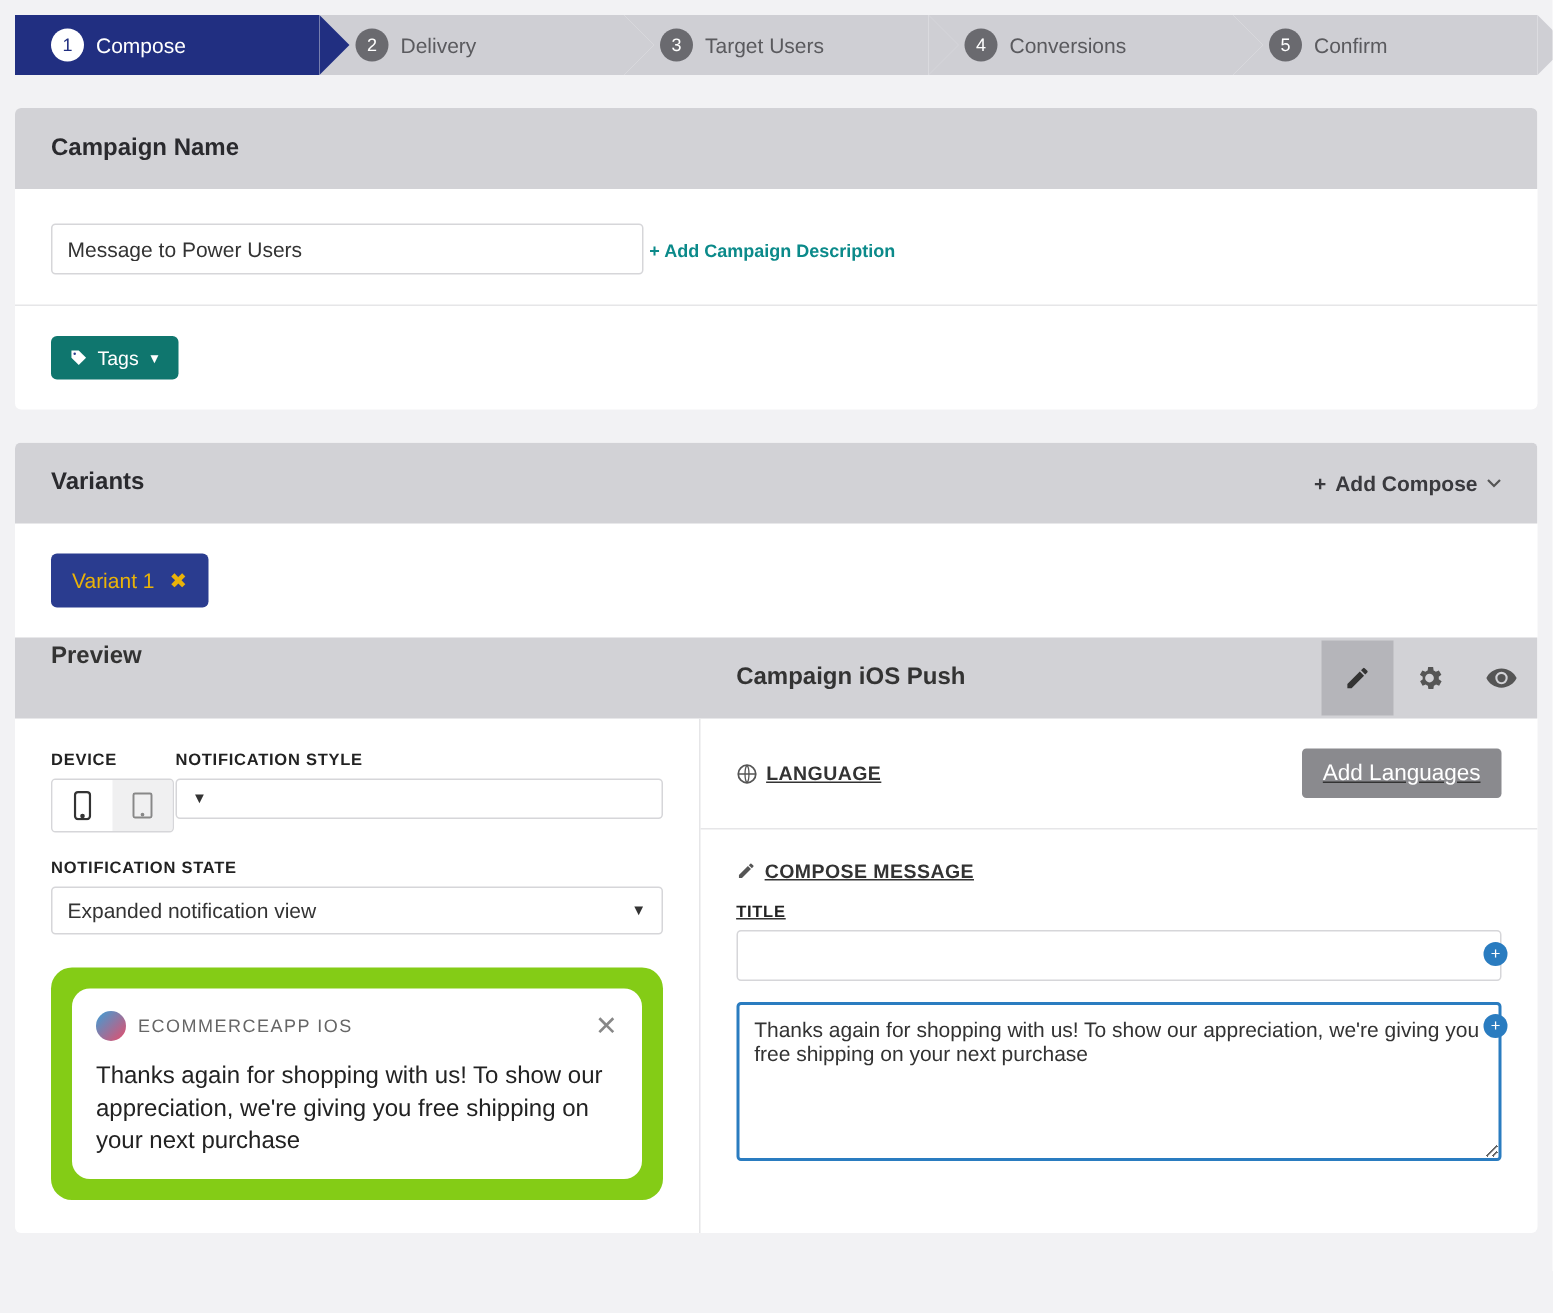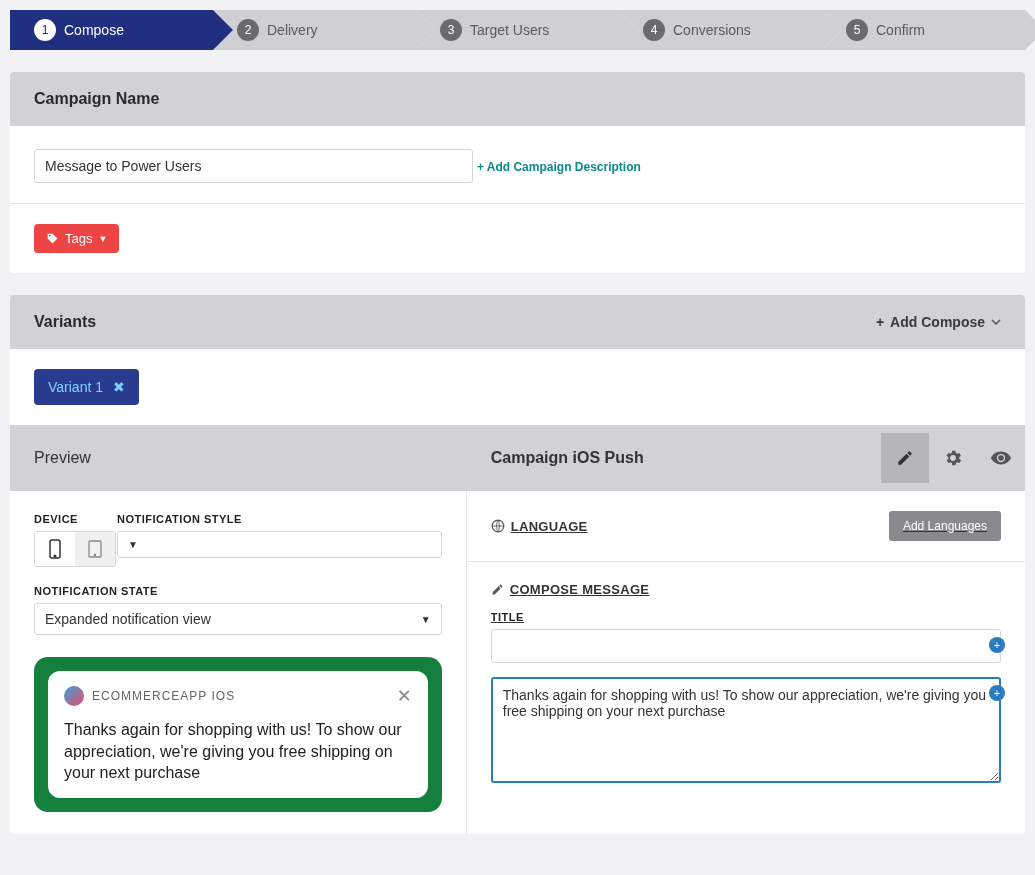--- a/index.html
+++ b/index.html
@@ -10,55 +10,55 @@
 .step::after { content: ''; position: absolute; right: -20px; top: 0; border-left: 20px solid #cfcfd4; border-top: 20px solid transparent; border-bottom: 20px solid transparent; z-index: 2; }
 .step::before { content: ''; position: absolute; right: -24px; top: 0; border-left: 20px solid #f2f2f4; border-top: 20px solid transparent; border-bottom: 20px solid transparent; z-index: 1; width:4px;}
 .step.active { background: #212f81; color: #fff; }
 .step.active::after { border-left-color: #212f81; }
 .step-num { width: 22px; height: 22px; border-radius: 50%; background: #6a6a6f; color: #fff; display: flex; align-items: center; justify-content: center; font-size: 12px; }
 .step.active .step-num { background: #fff; color: #212f81; }
 .step-label { font-size: 14px; font-weight:500; }
 .panel { background: #fff; border-radius: 4px; margin-bottom: 22px; overflow: hidden; }
 .panel-header { background: #d2d2d6; padding: 18px 24px; font-weight: 700; font-size: 16px; color: #2a2a2e; display:flex; justify-content:space-between; align-items:center;}
 .panel-body { padding: 20px 24px; }
-.input-text { width: 439px; padding: 8px 10px; border: 1px solid #d6d6d9; border-radius: 3px; font-size: 14px; color: #333; }
+.input-text { width: 395px; padding: 8px 10px; border: 1px solid #d6d6d9; border-radius: 3px; font-size: 14px; color: #333; }
 .add-desc { color: #0b8a8a; font-size: 12px; font-weight:600; margin-top: 14px; cursor: pointer; display:inline-block;}
 .add-desc::before { content:'+ '; }
 .hr { border:0; border-top:1px solid #e6e6e8;}
-.tags-btn { background: #ef4444; color: #fff; border: none; padding: 7px 12px; border-radius: 4px; font-size: 13px; display:flex; align-items:center; gap:6px; cursor:pointer;}
+.tags-btn { background: #0f766e; color: #fff; border: none; padding: 7px 12px; border-radius: 4px; font-size: 13px; display:flex; align-items:center; gap:6px; cursor:pointer;}
 .add-variant-btn { font-size:14px; font-weight:600; color:#3a3a3e; cursor:pointer; display:flex; align-items:center; gap:6px;}
-.variant-chip { background:#2a3c8f; color:#7dd3fc; padding:10px 14px; border-radius:4px; display:inline-flex; align-items:center; gap:10px; font-size:14px;text-align:right;}
+.variant-chip { background:#2a3c8f; color:#eab308; padding:10px 14px; border-radius:4px; display:inline-flex; align-items:center; gap:10px; font-size:14px;text-align:right;}
 .split-header { display:flex; background:#d2d2d6; }
-.split-header .left { flex:0 0 45%; padding:24px 24px; font-weight:400; font-size:16px;}
+.split-header .left { flex:0 0 45%; padding:4px 24px; font-weight:700; font-size:16px;}
 .split-header .right { flex:1; padding:18px 24px; font-weight:700; font-size:16px; display:flex; justify-content:space-between; align-items:center;}
 .icon-btns { display:flex; gap:0; margin-right:-24px; }
 .icon-btn { width:48px; height:50px; display:flex; align-items:center; justify-content:center; cursor:pointer; color:#4a4a4e; margin-top:-18px; margin-bottom:-18px;}
 .icon-btn.active { background:#b5b5ba;}
 .split-body { display:flex; }
 .left-col { flex:0 0 45%; padding:22px 24px; border-right:1px solid #e6e6e8;}
 .right-col { flex:1; padding:0;text-decoration:underline;}
 .form-row { display:flex; gap:1px; margin-bottom:18px;}
 .form-label { font-size:11px; font-weight:700; letter-spacing:0.5px; color:#222; margin-bottom:6px; display:block; text-transform:uppercase;}
 .toggle-group { display:flex; border:1px solid #d6d6d9; border-radius:3px; overflow:hidden;}
 .toggle-opt { width:40px; height:34px; display:flex; align-items:center; justify-content:center; cursor:pointer; background:#fff;}
 .toggle-opt.active { background:#fff; }
 .toggle-opt:not(.active){ background:#f0f0f1;}
 .select-box { border:1px solid #d6d6d9; border-radius:3px; padding:7px 10px; font-size:14px; background:#fff; display:flex; justify-content:space-between; align-items:center; cursor:pointer;}
-.notif-preview { background:#15803d; border-radius:14px; padding:14px; margin-top:10px;}
+.notif-preview { background:#84cc16; border-radius:14px; padding:14px; margin-top:10px;}
 .notif-card { background:#fff; border-radius:12px; padding:14px 16px; }
 .notif-card-top { display:flex; align-items:center; gap:8px; margin-bottom:12px;}
 .notif-appicon { width:20px; height:20px; border-radius:50%; background:linear-gradient(135deg,#3aa0d8,#e84c6a);}
 .notif-appname { font-size:12px; letter-spacing:1px; color:#666; flex:1;}
 .notif-close { font-size:18px; color:#888; cursor:pointer;}
 .notif-msg { font-size:16px; line-height:1.35; color:#222;}
 .right-section { padding:20px 24px; border-bottom:1px solid #e6e6e8;}
 .right-section:last-child { border-bottom:none;}
 .sec-row { display:flex; justify-content:space-between; align-items:center;}
 .sec-title { font-size:13px; font-weight:700; letter-spacing:0.3px; color:#333; display:flex; align-items:center; gap:6px;}
-.gray-btn { background:#8a8a8e; color:#fff; border:none; padding:8px 14px; border-radius:3px; font-size:12px; cursor:pointer;}
+.gray-btn { background:#8a8a8e; color:#fff; border:none; padding:8px 14px; border-radius:3px; font-size:15px; cursor:pointer;}
 .field-wrap { margin-top:14px; }
 .title-input { width:100%; padding:8px 10px; border:1px solid #d6d6d9; border-radius:3px; font-size:14px; position:relative;}
 .input-with-plus { position:relative;}
 .plus-badge { position:absolute; right:-4px; top:8px; width:16px; height:16px; background:#2a7cc0; color:#fff; border-radius:50%; font-size:11px; display:flex; align-items:center; justify-content:center; cursor:pointer;}
 .msg-textarea { width:100%; min-height:106px; padding:8px 10px; border:2px solid #2a7cc0; border-radius:3px; font-size:14px; font-family:inherit; resize:both; color:#333;}
 svg { display:block;}
 </style>
 </head>
 <body>
 

